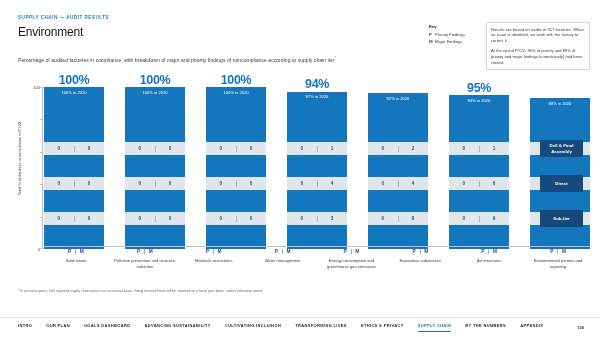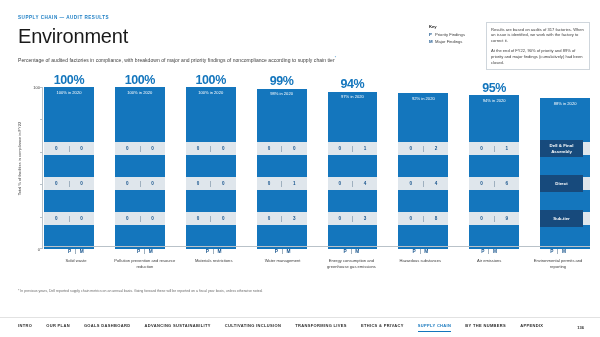--- a/index.html
+++ b/index.html
@@ -12,21 +12,21 @@
   .page { position: relative; width: 600px; height: 337px; background: #fff; }
 
   
   .eyebrow {
     position: absolute; left: 18px; top: 15px;
     font-size: 4.6px; font-weight: bold; letter-spacing: 0.5px;
     color: #1d7ec4; text-transform: uppercase;
   }
   .page-title {
     position: absolute; left: 18px; top: 25px;
-    font-size: 20px; font-weight: 400; color: #1a1a1a; letter-spacing: -0.2px;
+    font-size: 12px; font-weight: 400; color: #1a1a1a; letter-spacing: -0.2px;
   }
   .subtitle {
     position: absolute; left: 18px; top: 56px;
     font-size: 5px; color: #3c3c3c; letter-spacing: 0.05px;
   }
   .subtitle sup { font-size: 3.6px; color:#1d7ec4; }
 
   
   .key-box { position: absolute; left: 429px; top: 24px; width: 52px; }
   .key-title { font-size: 4.2px; font-weight: bold; color: #1a1a1a; margin-bottom: 2.5px; }
@@ -242,41 +242,20 @@
             </div>
             <div class="band b2">
               <div class="cell">0</div>
               <div class="divider"></div>
               <div class="cell">0</div>
             </div>
             <div class="band b3">
               <div class="cell">0</div>
               <div class="divider"></div>
               <div class="cell">0</div>
-            </div>
-          </div>
-          <div class="col">
-            <div class="bar" style="height: 160.38px;">
-              <div class="bar-pct">99%</div>
-              <div class="bar-prev">98% in 2020</div>
-            </div>
-            <div class="band b1">
-              <div class="cell">0</div>
-              <div class="divider"></div>
-              <div class="cell">0</div>
-            </div>
-            <div class="band b2">
-              <div class="cell">0</div>
-              <div class="divider"></div>
-              <div class="cell">1</div>
-            </div>
-            <div class="band b3">
-              <div class="cell">0</div>
-              <div class="divider"></div>
-              <div class="cell">3</div>
             </div>
           </div>
           <div class="col">
             <div class="bar" style="height: 157.14px;">
               <div class="bar-pct">94%</div>
               <div class="bar-prev">97% in 2020</div>
             </div>
             <div class="band b1">
               <div class="cell">0</div>
               <div class="divider"></div>

